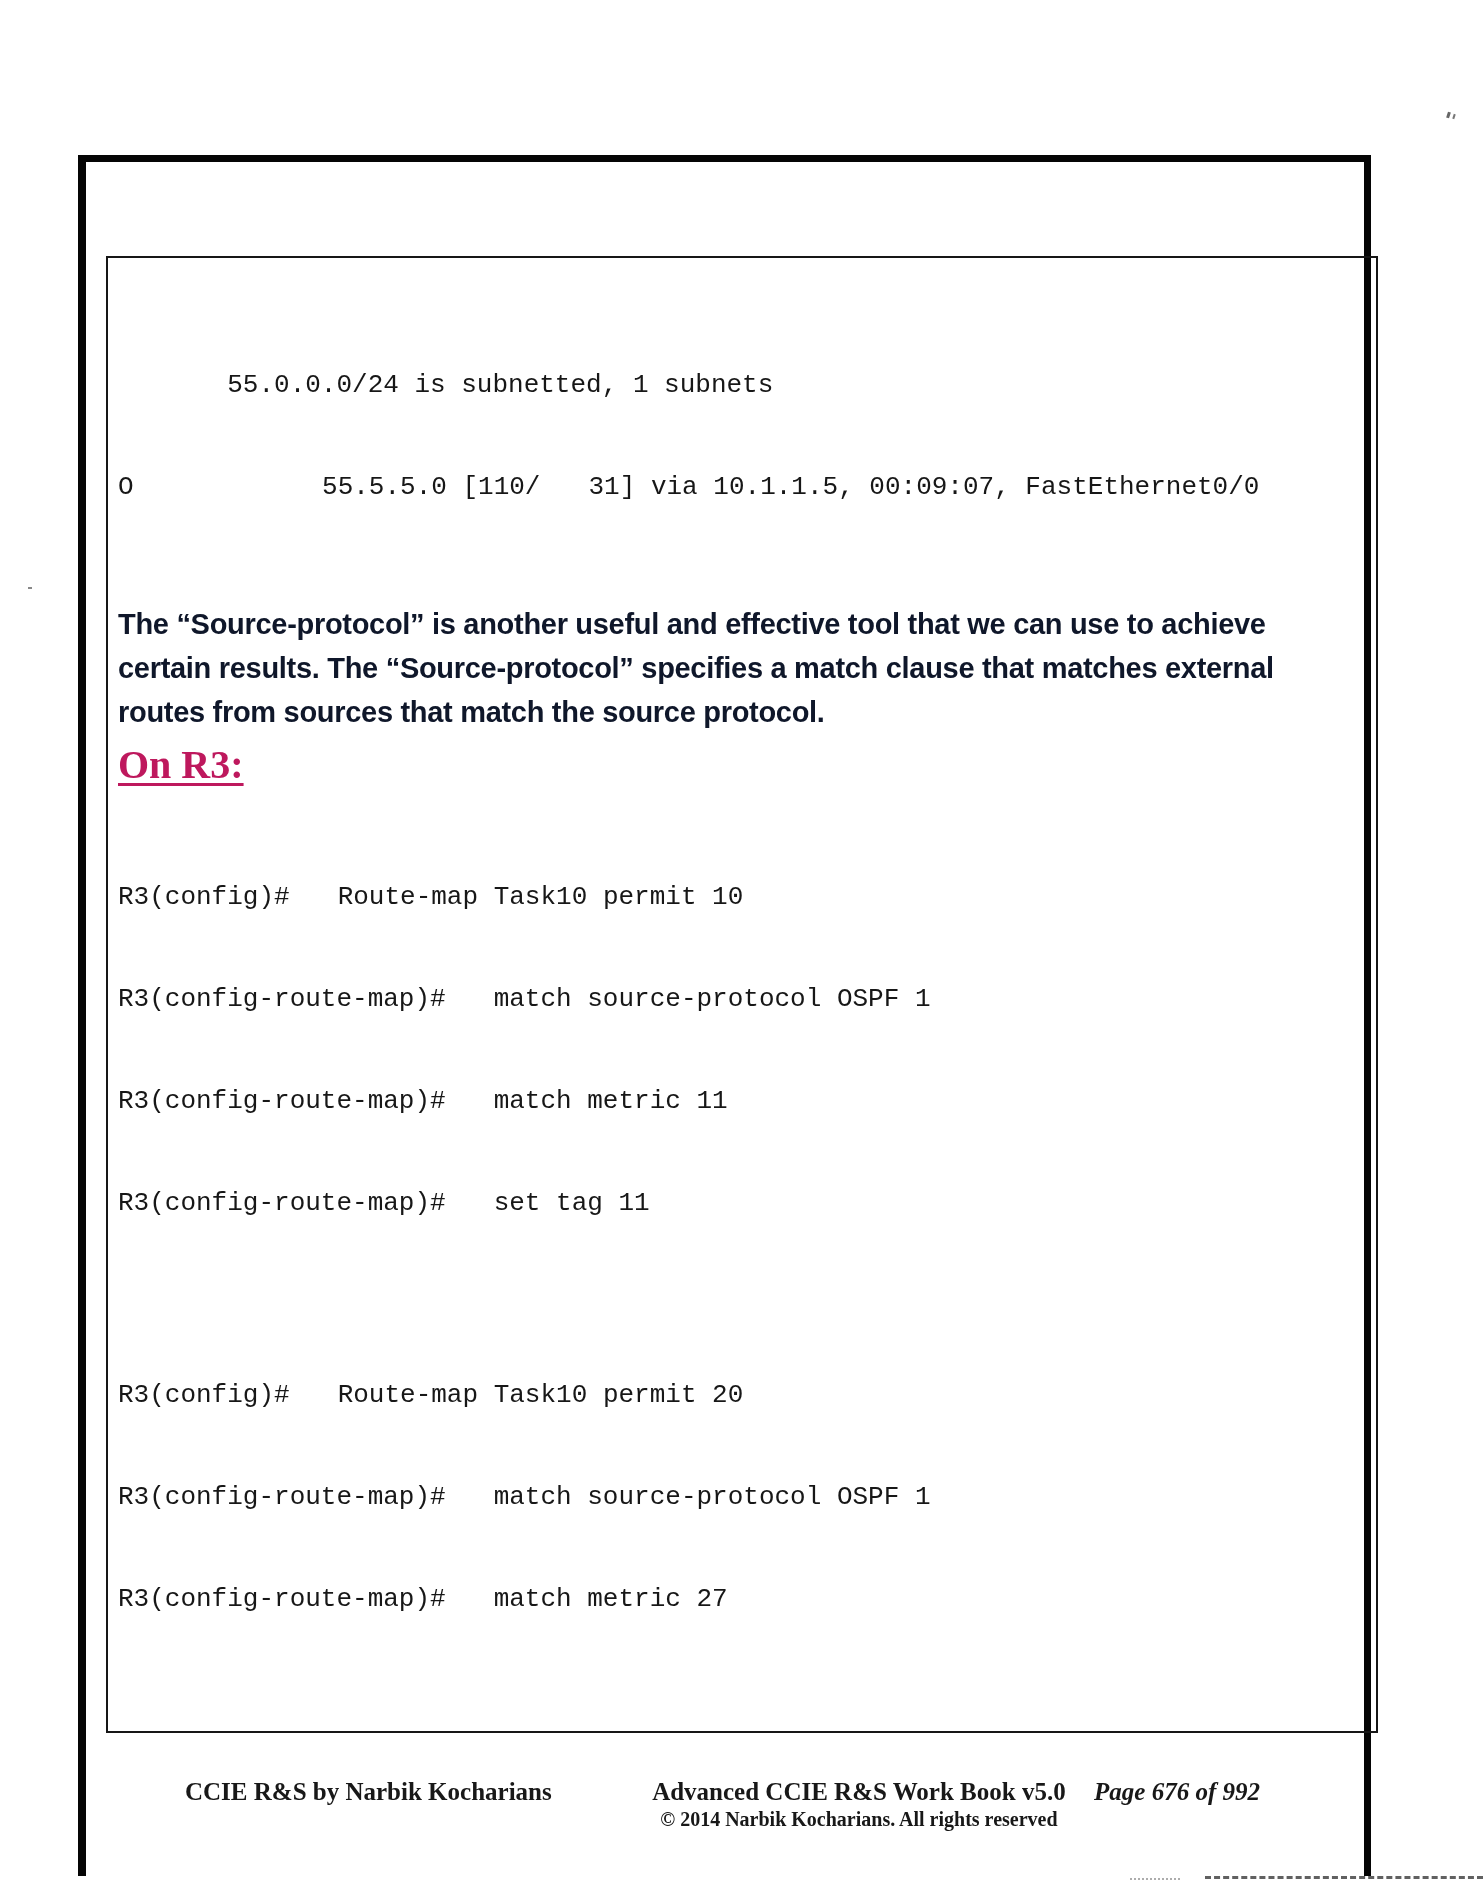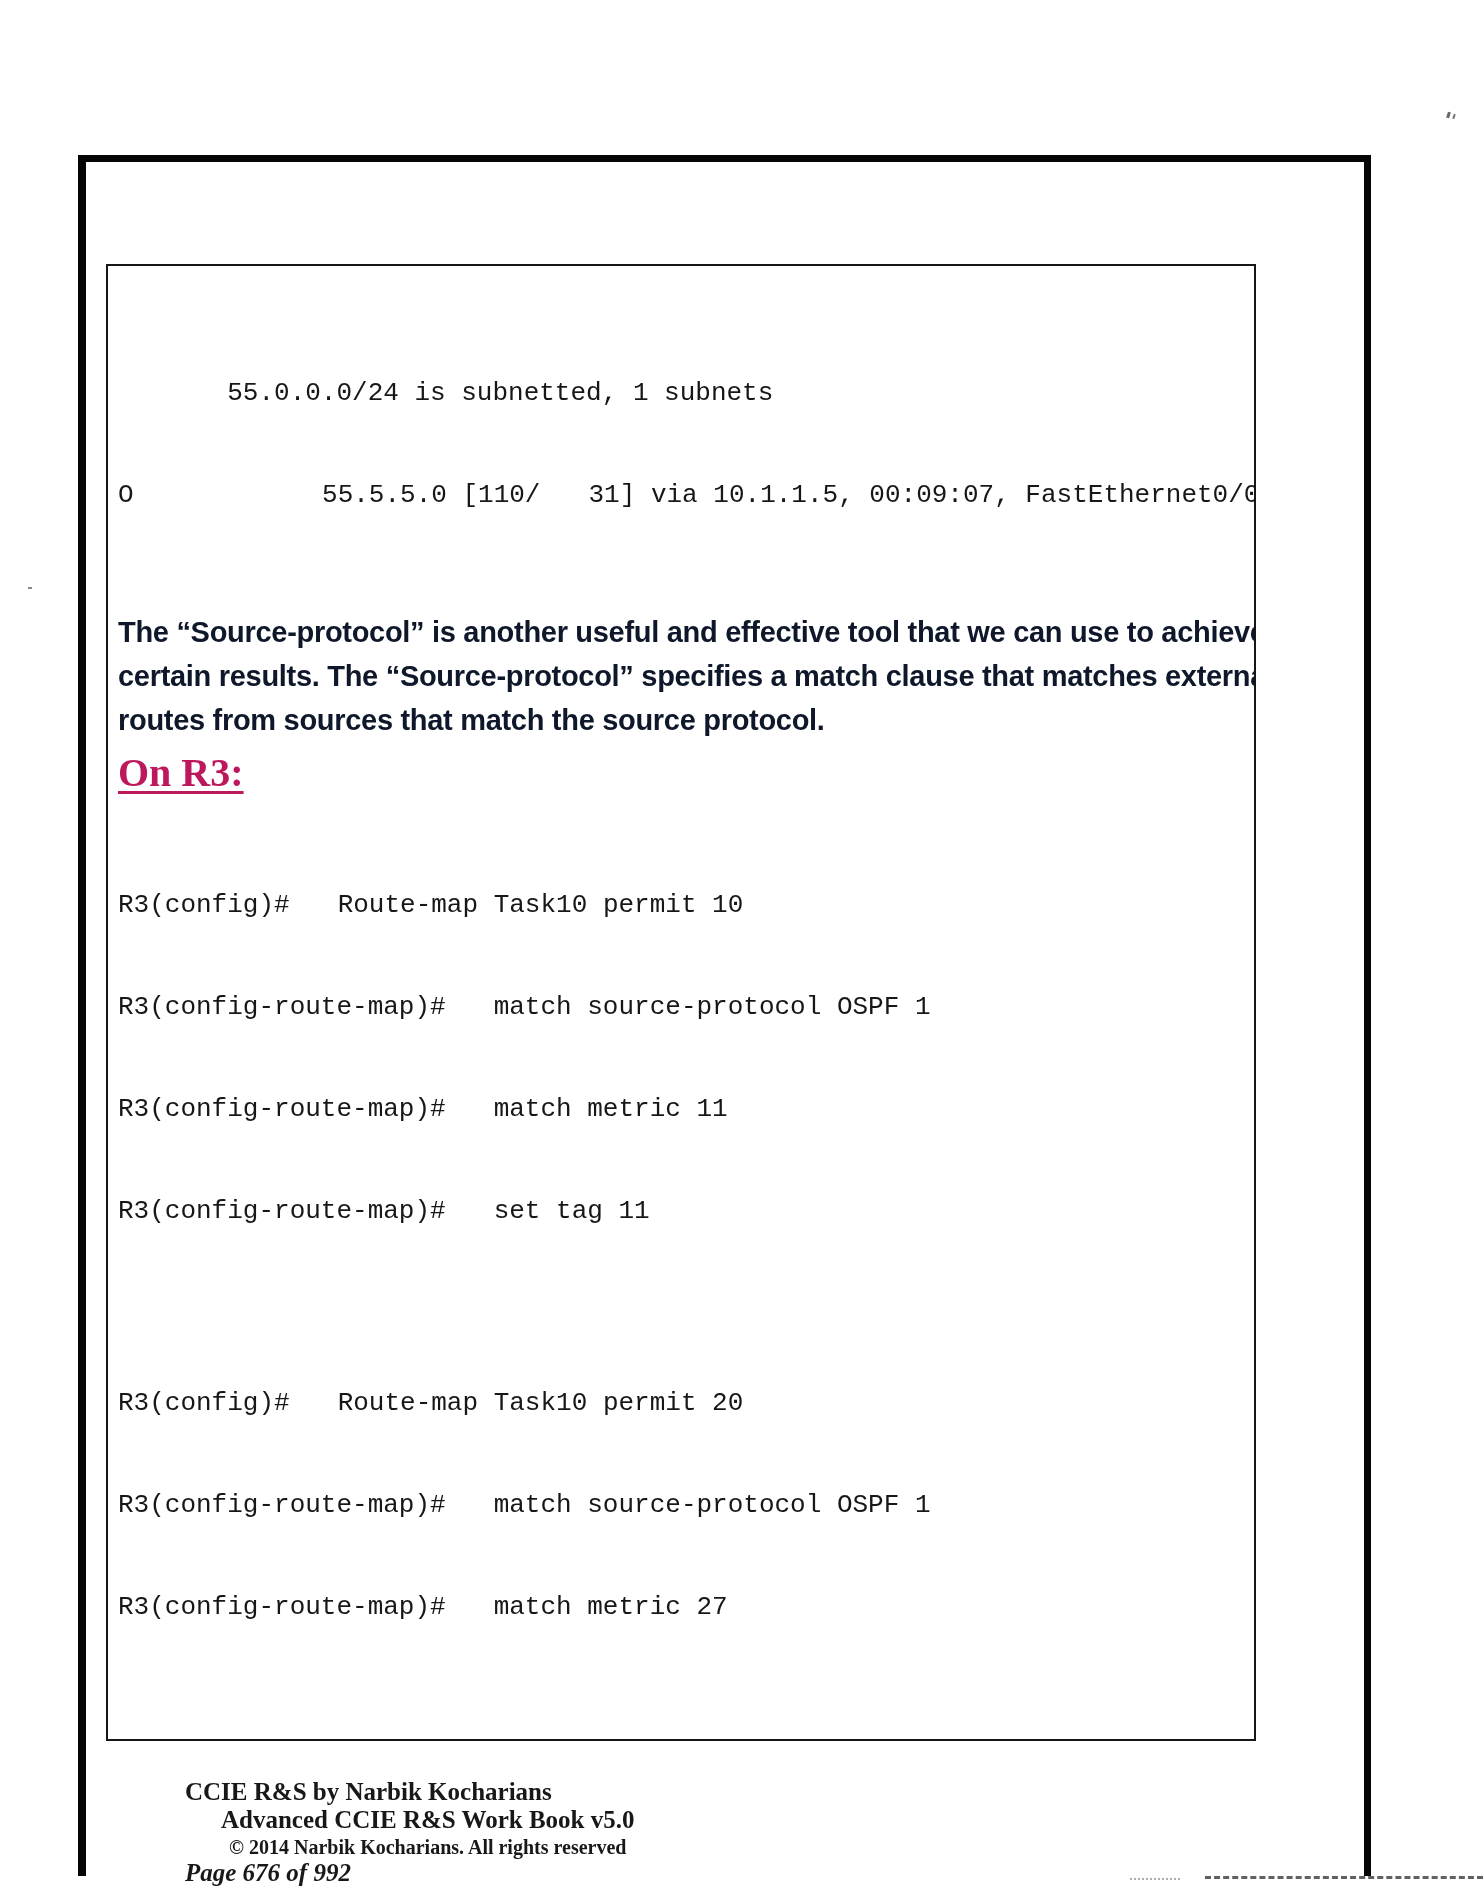--- a/index.html
+++ b/index.html
@@ -11,21 +11,21 @@
     overflow:hidden;
   }
   .outer-frame {
     position:absolute; left:78px; top:155px; width:1293px; height:1721px;
     border-top:7px solid #050505;
     border-left:8px solid #050505;
     border-right:7px solid #050505;
     background:#fff;
   }
   .inner-box {
-    position:absolute; left:20px; top:102px; width:1150px; height:1477px;
+    position:absolute; left:20px; top:94px; width:1272px; height:1477px;
     border:2px solid #161616;
     padding:42px 22px 0 10px;
     overflow:hidden;
   }
   .mono {
     font-family:"Liberation Mono","DejaVu Sans Mono",monospace;
     font-size:26px; line-height:34px; white-space:pre; color:#171717;
   }
   .mono .b, .b { font-weight:normal;margin-left:48px; }
   .cli-line { white-space:pre; }
@@ -43,21 +43,20 @@
   }
   .h-onr3 { margin-top:10px; }
   .blk { margin-top:22px; }
   .blk1 { margin-top:26px; }
   .footer {
     position:absolute; left:78px; top:1778px; width:1293px;
     display:flex; justify-content:space-between; align-items:flex-start;
     padding:0 111px 0 107px;
     font-family:"Liberation Serif", serif; font-weight:bold; font-size:25px;
     color:#181818;
-    flex-direction:column;
   }
   .footer-center { text-align:center; position:relative; left:36px; }
   .footer-center-sub { font-size:20px; margin-top:2px; font-weight:bold; }
   .footer-right { font-style:italic; }
   .artifact-dash {
     position:absolute; left:1205px; top:1876px; width:278px; height:0;
     border-top:3px dashed #3a3a3a; opacity:.8;
   }
   .artifact-dash2 {
     position:absolute; left:1130px; top:1878px; width:50px; height:0;

